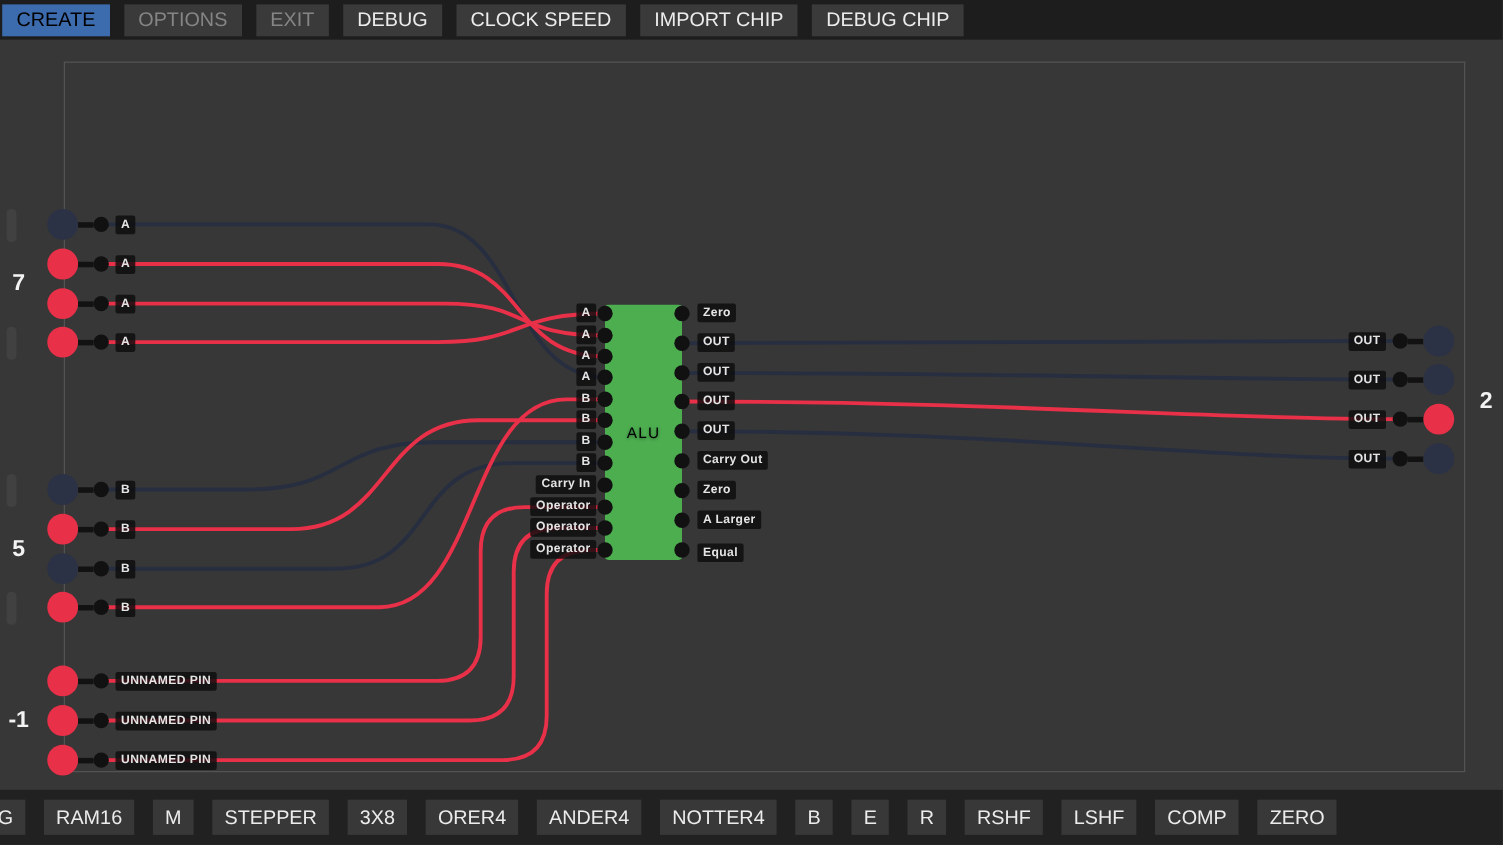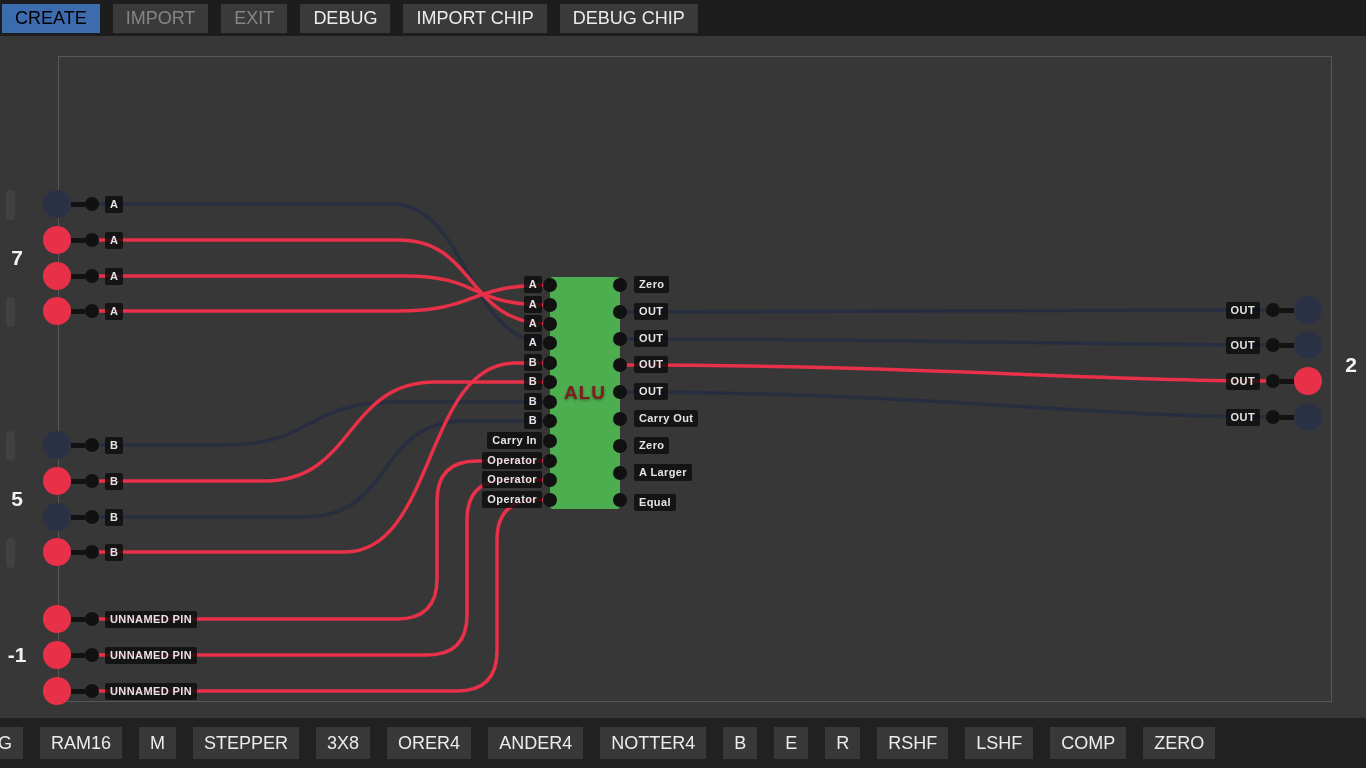--- a/index.html
+++ b/index.html
@@ -17,21 +17,21 @@
   #wires path{fill:none;stroke-width:3.5;stroke-linecap:round;stroke-linejoin:round}
   .ipin,.opin{position:absolute;display:flex;align-items:center;height:28px}
   .big{width:28px;height:28px;border-radius:50%;flex:none}
   .stem{width:14px;height:5px;background:#121212;flex:none}
   .dot{width:14px;height:14px;border-radius:50%;background:#111;flex:none}
   .pill{font-size:11px;font-weight:bold;color:#e4e4e4;background:rgba(12,12,12,0.82);padding:3px 5px;border-radius:2px;white-space:nowrap;letter-spacing:.4px;line-height:1}
   .ipin .pill{margin-left:6px}
   .opin .pill{margin-right:6px}
   .vlabel{position:absolute;width:34px;text-align:center;font-size:21px;font-weight:bold;color:#f3f3f3}
   .chip{position:absolute;border-radius:3px;display:flex;align-items:center;justify-content:center;z-index:3}
-  .chipname{font-size:19px;font-weight:bold;color:#7f1d1d;letter-spacing:1px;text-shadow:0 1px 3px rgba(0,0,0,.45)}
+  .chipname{font-size:14px;font-weight:normal;color:#000000;letter-spacing:1px;text-shadow:0 1px 3px rgba(0,0,0,.45)}
   .cdot{position:absolute;width:14px;height:14px;border-radius:50%;background:#111;z-index:4}
   .cpill{position:absolute;z-index:4}
   .handle{position:absolute;left:6px;width:9px;height:30px;border-radius:4px;background:#414141}
 </style>
 </head>
 <body>
 
 <div id="cv">
   <div class="border-rect"></div>
   <svg id="wires" width="1366" height="768">
@@ -191,23 +191,24 @@
     <div class="cdot" style="left: 613px; top: 439px;"></div>
     <div class="pill cpill" style="left: 634px; top: 437px;">Zero</div>
     <div class="cdot" style="left: 613px; top: 466px;"></div>
     <div class="pill cpill" style="left: 634px; top: 464px;">A Larger</div>
     <div class="cdot" style="left: 613px; top: 493px;"></div>
     <div class="pill cpill" style="left: 634px; top: 494px;">Equal</div>
   </div>
 
 <div class="topbar" id="topbar">
     <button class="tbtn active">CREATE</button>
-    <button class="tbtn disabled">IMPORT</button>
+    <button class="tbtn disabled">OPTIONS</button>
     <button class="tbtn disabled">EXIT</button>
     <button class="tbtn">DEBUG</button>
+    <button class="tbtn">CLOCK SPEED</button>
     <button class="tbtn">IMPORT CHIP</button>
     <button class="tbtn">DEBUG CHIP</button>
   </div>
 <div class="toolbar" id="toolbar">
     <button class="cbtn">G</button>
     <button class="cbtn">RAM16</button>
     <button class="cbtn">M</button>
     <button class="cbtn">STEPPER</button>
     <button class="cbtn">3X8</button>
     <button class="cbtn">ORER4</button>

